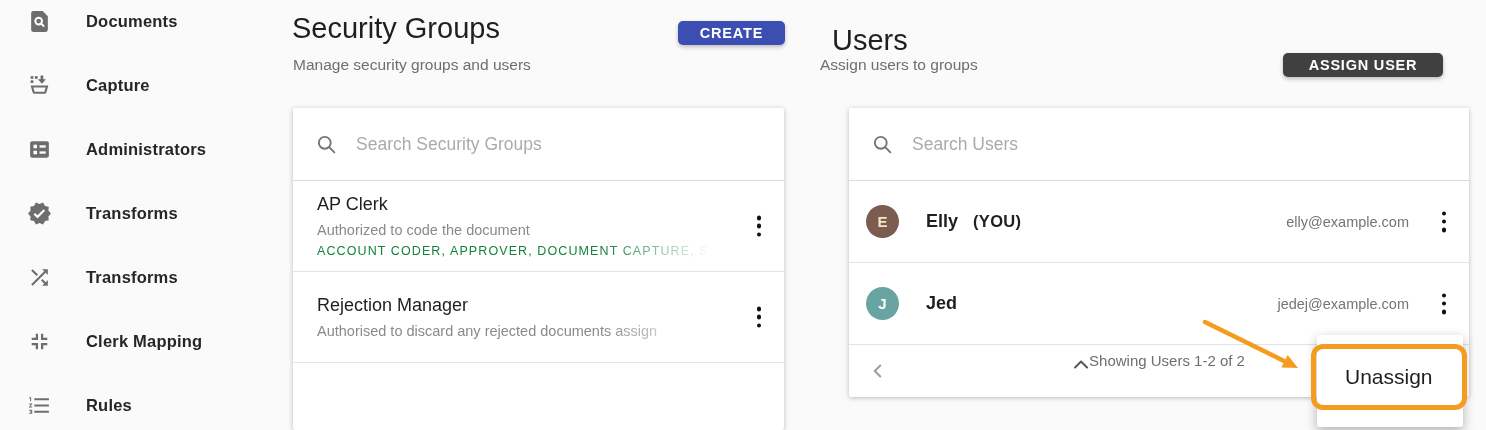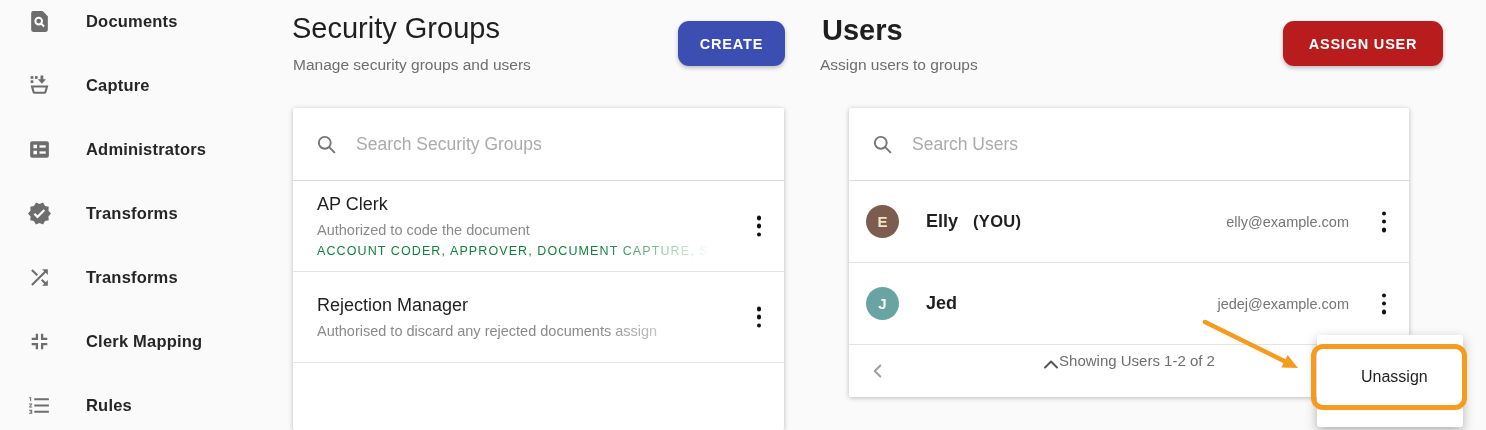--- a/index.html
+++ b/index.html
@@ -12,31 +12,31 @@
   .side-item .icn{width:25px;height:25px;margin-right:34px;color:#6d6d6d;flex:none;}
   .side-item .lbl{font-size:16.5px;font-weight:600;color:#262626;letter-spacing:.2px;}
   .icn svg,.search-icon svg,.page-prev svg,.page-up svg{display:block;width:100%;height:100%;}
 
   
   .pane-title{position:absolute;font-size:29px;font-weight:400;color:#1f1f1f;}
   .pane-sub{position:absolute;font-size:15.5px;color:#6e6e6e;}
   #sg-title{left:292px;top:12px;} #sg-sub{left:293px;top:56px;}
   #users-title{left:820px;top:12px;} #users-sub{left:820px;top:56px;}
 
-  .btn{position:absolute;height:45px;border:none;border-radius:11px;color:#fff;font-weight:700;
+  .btn{position:absolute;height:24px;border:none;border-radius:5px;color:#fff;font-weight:700;
        font-size:14.5px;letter-spacing:.8px;font-family:inherit;cursor:pointer;
        box-shadow:0 2px 4px rgba(0,0,0,.25);}
   #create-btn{left:678px;top:21px;width:107px;}
   #assign-btn{left:1283px;top:21px;width:160px;}
 
   
   .card{position:absolute;background:#fff;border-radius:2px;overflow:hidden;
         box-shadow:0 1px 5px rgba(0,0,0,.25);}
   #sg-card{left:293px;top:108px;width:491px;height:322px;}
-  #users-card{left:849px;top:108px;width:560px;height:289px;}
+  #users-card{left:849px;top:108px;width:620px;height:289px;}
 
   .search-row{display:flex;align-items:center;height:72px;padding:0 22px;border-bottom:1px solid #dcdcdc;}
   .search-icon{width:23px;height:23px;color:#757575;margin-right:16px;flex:none;}
   .search-input{flex:1;border:none;outline:none;background:transparent;font-size:17.5px;
                 color:#333;font-family:inherit;}
   .search-input::placeholder{color:#ababab;}
 
   .sg-row{position:relative;border-bottom:1px solid #e4e4e4;padding:0 60px 0 24px;
           display:flex;flex-direction:column;justify-content:center;}
   .row-admins{height:82px;} .row-apclerk{height:90px;} .row-reject{height:90px;}
@@ -65,21 +65,21 @@
              color:#9e9e9e;cursor:pointer;}
   .page-center{position:absolute;left:50%;top:3px;transform:translateX(-50%);
                display:flex;flex-direction:row;align-items:flex-end;}
   .page-up{width:16px;height:9px;color:#555;cursor:pointer;}
   .page-status{font-size:15px;color:#6f6f6f;margin-top:4px;white-space:nowrap;}
 
   
   .menu-popup{position:absolute;left:1317px;top:335px;width:146px;height:92px;background:#fff;
               border-radius:3px;box-shadow:0 4px 12px rgba(0,0,0,.3);}
   .menu-item{position:absolute;left:0;top:18px;width:100%;height:48px;line-height:48px;
-             padding-left:44px;font-size:16px;color:#1f1f1f;cursor:pointer;box-sizing:border-box;}
+             padding-left:28px;font-size:21px;color:#1f1f1f;cursor:pointer;box-sizing:border-box;}
   .annotation-rect{position:absolute;left:1311px;top:344px;width:156px;height:66px;
                    border:5px solid #f59b1e;border-radius:12px;box-sizing:border-box;pointer-events:none;}
   .annotation-arrow{position:absolute;left:1180px;top:300px;width:140px;height:90px;
                     pointer-events:none;color:#f59b1e;}
   .annotation-arrow svg{display:block;width:100%;height:100%;}
 </style>
 </head>
 <body>
 
 <div class="screen">
@@ -187,23 +187,23 @@
       <div class="g-name">Rejection Manager</div>
       <div class="g-desc fade">Authorised to discard any rejected documents assign</div>
       <span class="kebab">
           <i></i>
           <i></i>
           <i></i>
         </span>
     </div>
   </div>
 
-  <h1 class="pane-title" id="users-title" style="margin:2px;font-weight:700;text-align:right;">Users</h1>
+  <h1 class="pane-title" id="users-title" style="margin:12px;font-weight:400;text-align:right;">Users</h1>
   <div class="pane-sub" id="users-sub">Assign users to groups</div>
-  <button class="btn" id="assign-btn" style="background-color: #b91c1c;">ASSIGN USER</button>
+  <button class="btn" id="assign-btn" style="background-color: #404040; margin-top: 32px;">ASSIGN USER</button>
 
   <div class="card" id="users-card">
     <div class="search-row">
       <span class="search-icon">
         <svg viewBox="0 0 24 24" fill="none" stroke="currentColor" stroke-width="2" stroke-linecap="round">
           <circle cx="10.2" cy="10.2" r="6.2"></circle>
             <path d="m14.8 14.8 5.4 5.4"></path>
           </svg>
       </span>
       <input class="search-input" type="text" placeholder="Search Users" style="">

